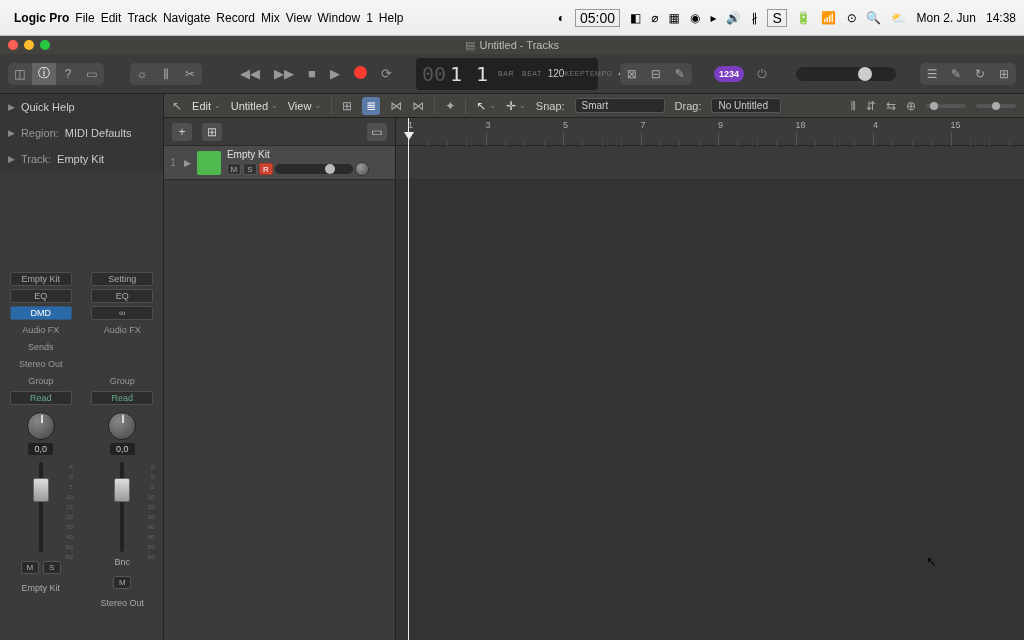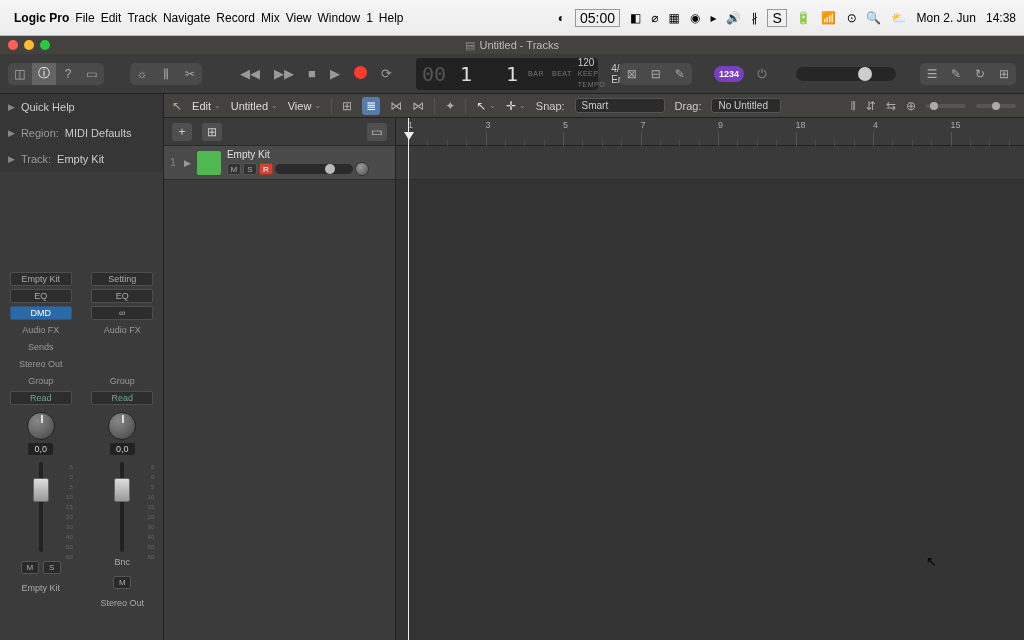--- a/index.html
+++ b/index.html
@@ -12,24 +12,24 @@
 .traffic span{width:10px;height:10px;border-radius:50%}
 .tl-r{background:#ff5f57}.tl-y{background:#febc2e}.tl-g{background:#28c840}
 .toolbar{height:40px;background:#3b3b3b;display:flex;align-items:center;padding:0 8px;gap:6px;border-bottom:1px solid #222}
 .btngrp{display:flex;background:#4a4a4a;border-radius:5px;overflow:hidden}
 .tbtn{width:24px;height:22px;display:flex;align-items:center;justify-content:center;color:#aaa;font-size:12px}
 .tbtn.active{background:#646464;color:#fff}
 .transport{display:flex;gap:14px;margin:0 14px}
 .transport .ico{color:#999;font-size:13px}
 .rec{width:13px;height:13px;border-radius:50%;background:#ff3b30}
 .lcd{background:#212121;border-radius:4px;height:32px;width:182px;display:flex;align-items:center;color:#d0d0d0;padding:0 6px;gap:6px;margin-left:4px}
-.lcd .pos{display:flex;align-items:flex-start;gap:14px}
+.lcd .pos{display:flex;align-items:flex-start;gap:4px}
 .lcd .big{font-size:20px;font-weight:300;color:#ddd;font-family:Menlo,monospace}
 .lcd .dim{color:#555;font-size:20px;font-family:Menlo,monospace}
-.lcd .col{display:flex;flex-direction:column;font-size:10px;line-height:11px;text-align:left;color:#ccc}
+.lcd .col{display:flex;font-size:10px;line-height:11px;text-align:left;color:#ccc}
 .lcd .lbl{font-size:7px;color:#777;letter-spacing:.5px}
 .pill{background:#7b3fbf;color:#fff;font-size:9px;font-weight:600;padding:3px 5px;border-radius:8px}
 .masterslider{width:100px;height:14px;background:#262626;border-radius:7px;position:relative}
 .masterslider::after{content:"";position:absolute;width:14px;height:14px;border-radius:50%;background:#ccc;left:62px}
 .content{display:flex;height:562px}
 .inspector{width:164px;background:#363636;border-right:1px solid #222;display:flex;flex-direction:column}
 .insp-row{height:26px;display:flex;align-items:center;padding:0 8px;color:#ccc;font-size:11px;gap:6px}
 .insp-row .chev{color:#888;font-size:9px}
 .insp-row .dim{color:#999}
 .chstrips{flex:1;display:flex;background:#3b3b3b;padding-top:100px}

